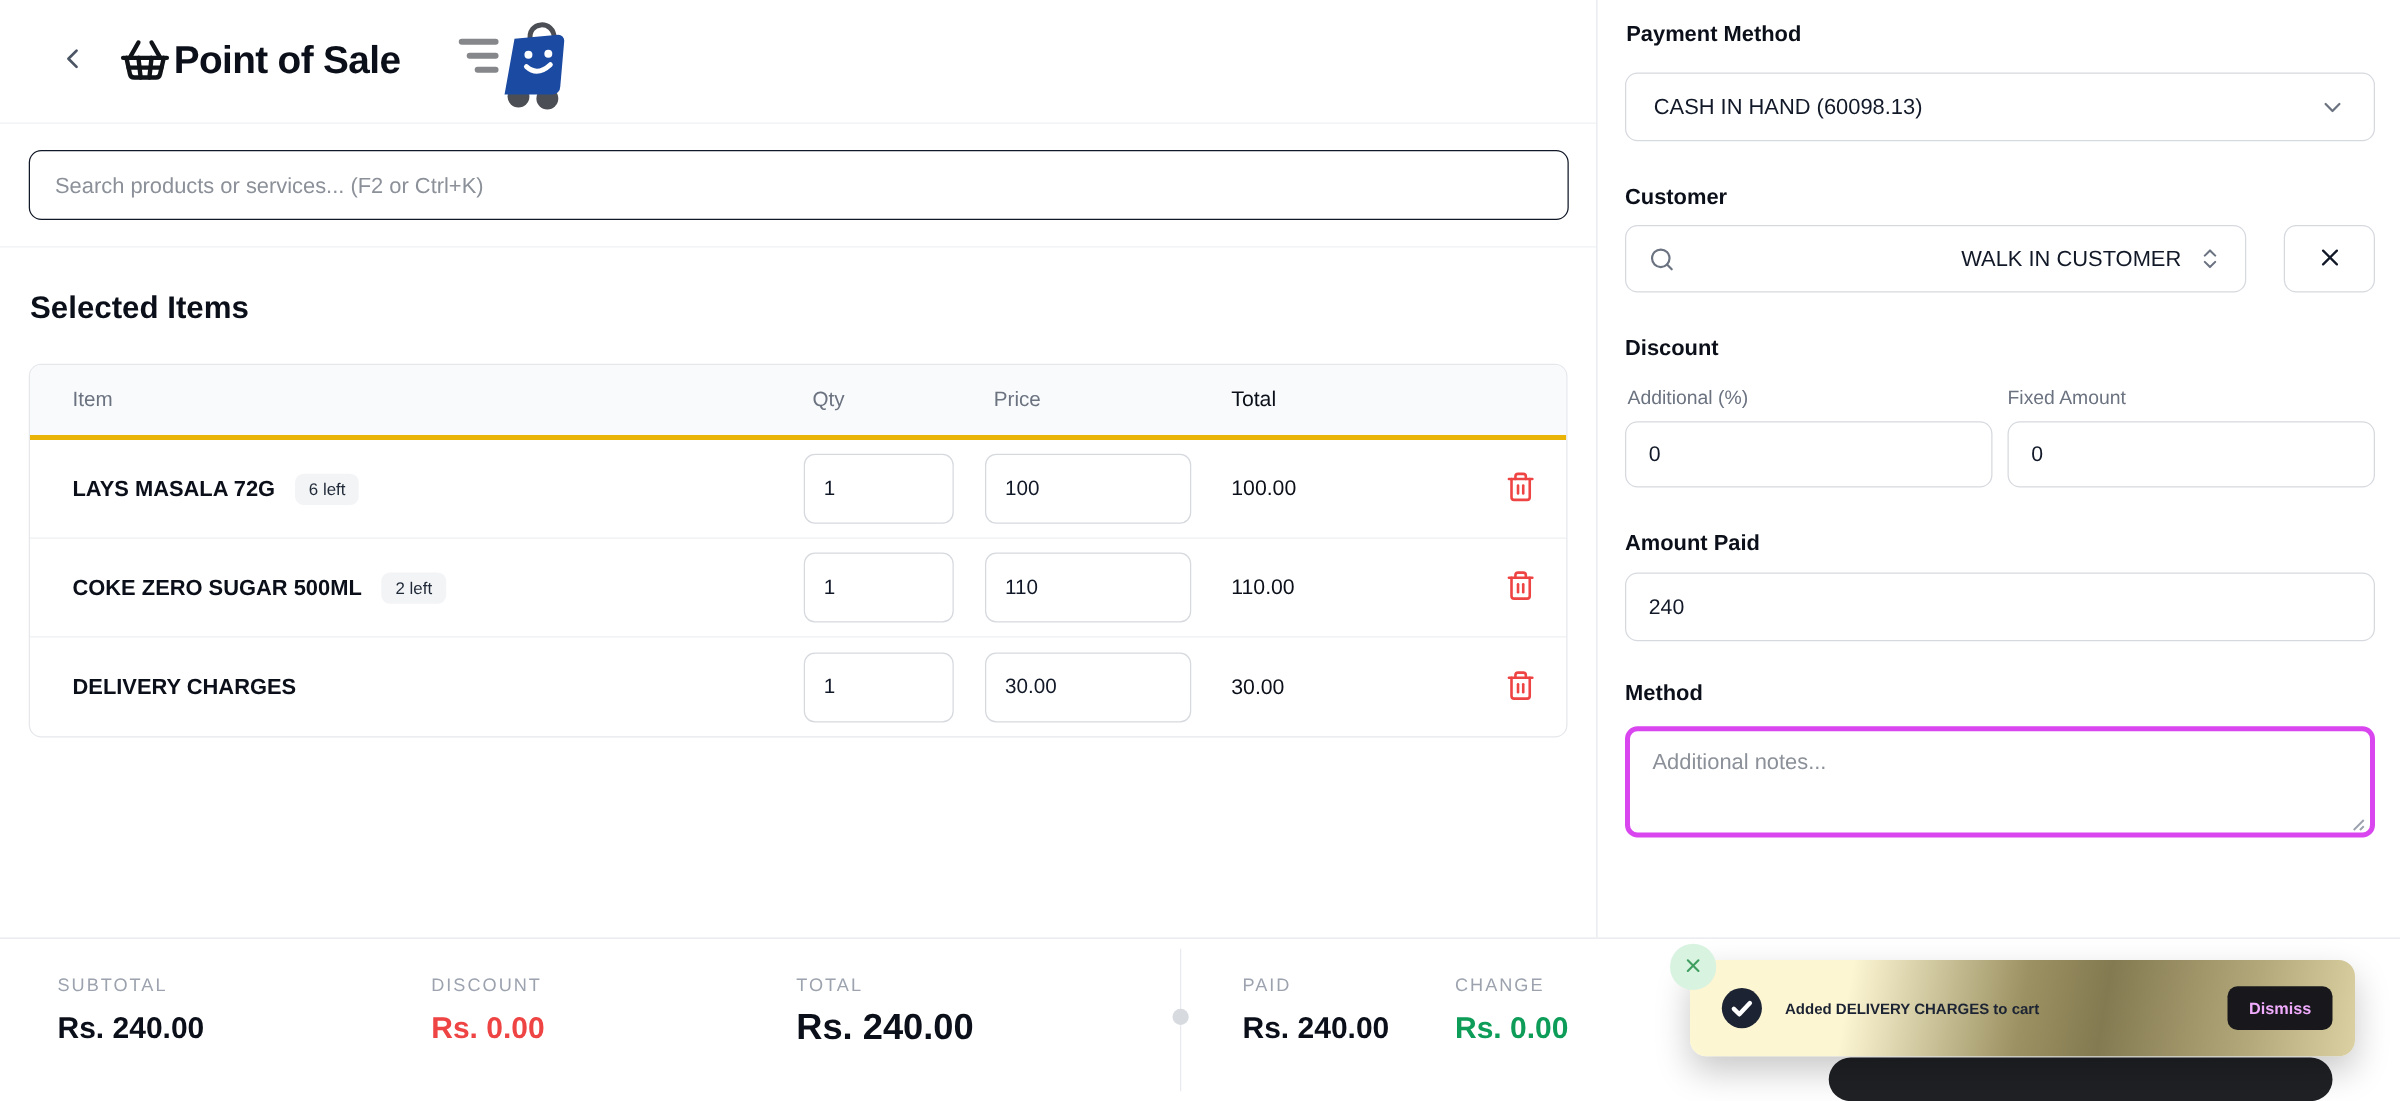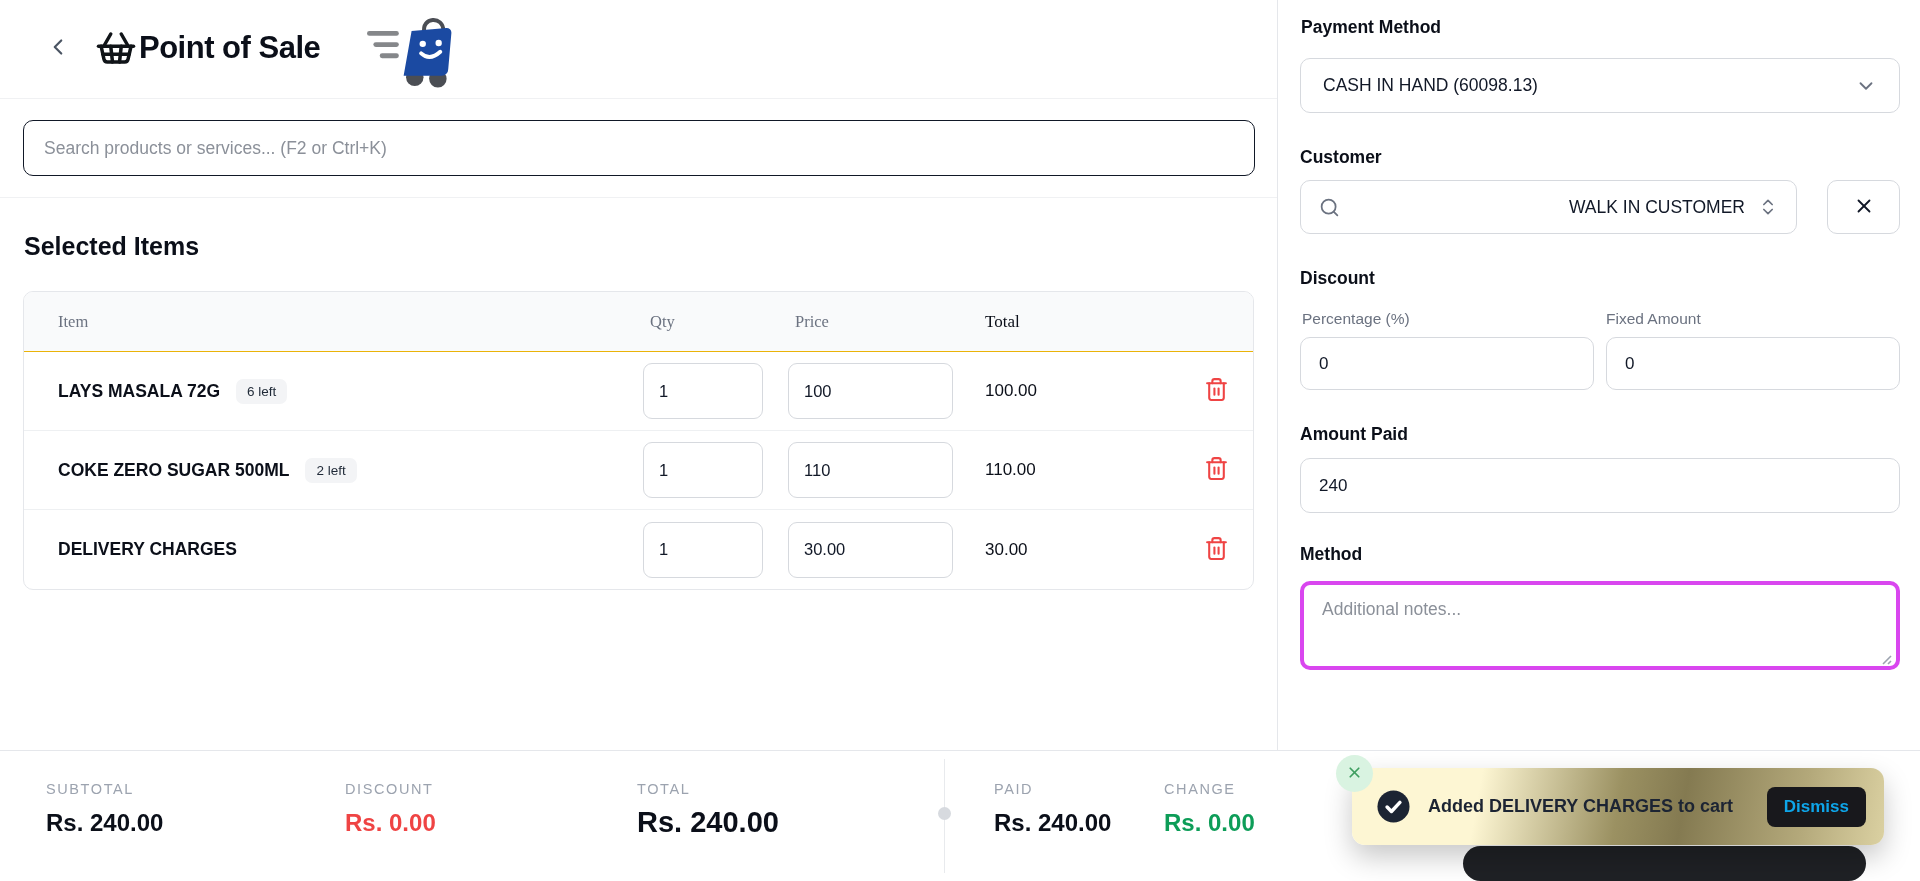--- a/index.html
+++ b/index.html
@@ -17,21 +17,21 @@
   .logo-wrap { position:absolute; left:362px; top:4px; width:96px; height:86px; }
 
   .search-section { position:relative; height:99px; border-bottom:1px solid #f0f1f3; }
   .search-input { position:absolute; left:23px; top:21px; width:1232px; height:56px; border:1.6px solid #111827; border-radius:10px; padding:0 20px; font-size:17.5px; font-family:inherit; color:#111827; outline:none; }
   .search-input::placeholder { color:#8b9099; }
 
   .items-heading { position:absolute; left:24px; top:232px; font-size:25px; font-weight:700; color:#0b0f19; }
 
   .items-table { position:absolute; left:23px; top:291px; width:1231px; border:1px solid #e5e7eb; border-radius:10px; overflow:hidden; background:#fff; }
   .t-row { display:grid; grid-template-columns:619px 145px 190px 200px 77px; align-items:center; }
-  .t-head { background:#f9fafb; height:60px; color:#6b7280; font-size:16.5px; border-bottom:1px solid #eab308;font-family:Liberation Serif, serif; }
+  .t-head { background:#f9fafb; height:60px; color:#6b7280; font-size:16.5px; border-bottom:4px solid #eab308; }
   .t-head .c-item { padding-left:34px; }
   .t-head .c-qty, .t-head .c-price, .t-head .c-total { padding-left:7px; }
   .t-body-row { height:79px; border-bottom:1px solid #eef0f2; }
   .t-body-row:last-child { border-bottom:none; }
   .c-item { display:flex; align-items:center; gap:16px; padding-left:34px; }
   .item-name { font-size:17.5px; font-weight:600; color:#0b0f19; white-space:nowrap; }
   .stock-badge { background:#f3f4f6; color:#1f2937; font-size:13.5px; font-weight:500; padding:5px 11px; border-radius:7px; white-space:nowrap; }
   .qty-input { width:120px; height:56px; border:1px solid #d6d9de; border-radius:9px; padding:0 15px; font-size:16.5px; font-family:inherit; color:#111827; outline:none; }
   .price-input { width:165px; height:56px; border:1px solid #d6d9de; border-radius:9px; padding:0 15px; font-size:16.5px; font-family:inherit; color:#111827; outline:none; }
   .c-total { padding-left:7px; font-size:17px; color:#0b0f19; }
@@ -81,22 +81,22 @@
   .bar-dot { position:absolute; left:938px; top:56px; width:13px; height:13px; border-radius:50%; background:#d7dadf; }
 
   
   .hidden-action-btn { position:absolute; left:1463px; top:846px; width:403px; height:35px; border-radius:18px; background:#1f2125; border:none; z-index:4; cursor:pointer; }
 
   
   .toast { position:absolute; left:1352px; top:768px; width:532px; height:77px; border-radius:13px; z-index:5;
     background:linear-gradient(100deg,#fdf6d3 0%,#fdf6d3 24%,#9b9162 50%,#847a51 62%,#b3a87a 84%,#dbd1a2 100%);
     box-shadow:0 12px 28px rgba(0,0,0,0.22); display:flex; align-items:center; padding:0 18px 0 24px; }
   .toast-check { width:35px; height:35px; flex:none; display:flex; }
-  .toast-msg { flex:1; margin-left:17px; font-size:18px; font-weight:600; color:#1c2433; white-space:nowrap; }
-  .dismiss-btn { flex:none; background:#18181c; color:#0ea5e9; border:none; border-radius:8px; padding:10px 17px; font-size:17px; font-weight:700; font-family:inherit; cursor:pointer; }
+  .toast-msg { flex:1; margin-left:17px; font-size:12px; font-weight:600; color:#1c2433; white-space:nowrap; }
+  .dismiss-btn { flex:none; background:#18181c; color:#f0abfc; border:none; border-radius:8px; padding:10px 17px; font-size:13px; font-weight:700; font-family:inherit; cursor:pointer; }
   .toast-close { position:absolute; left:-16px; top:-13px; width:37px; height:37px; border-radius:50%; background:#d9f3e1; border:none; display:flex; align-items:center; justify-content:center; color:#3f9e60; cursor:pointer; }
 </style>
 </head>
 <body>
 
 <div class="app">
 
   <div class="main">
 
     <div class="header">
@@ -246,21 +246,21 @@
     <button class="clear-customer">
       <span>
         <svg width="22" height="22" viewBox="0 0 24 24" fill="none" stroke="currentColor" stroke-width="2" stroke-linecap="round" stroke-linejoin="round">
             <path d="M18 6 6 18"></path>
             <path d="m6 6 12 12"></path>
           </svg>
       </span>
     </button>
 
     <div class="sb-label lbl-discount">Discount</div>
-    <div class="field-label lbl-percent">Percentage (%)</div>
+    <div class="field-label lbl-percent">Additional (%)</div>
     <div class="field-label lbl-fixed">Fixed Amount</div>
     <input class="sb-input input-percent" type="text" value="0" style="">
     <input class="sb-input input-fixed" type="text" value="0" style="">
 
     <div class="sb-label lbl-amount">Amount Paid</div>
     <input class="sb-input input-amount" type="text" value="240" style="">
 
     <div class="sb-label lbl-remarks">Method</div>
     <textarea class="remarks-area" placeholder="Additional notes..." style=""></textarea>
     <span class="resize-handle">

